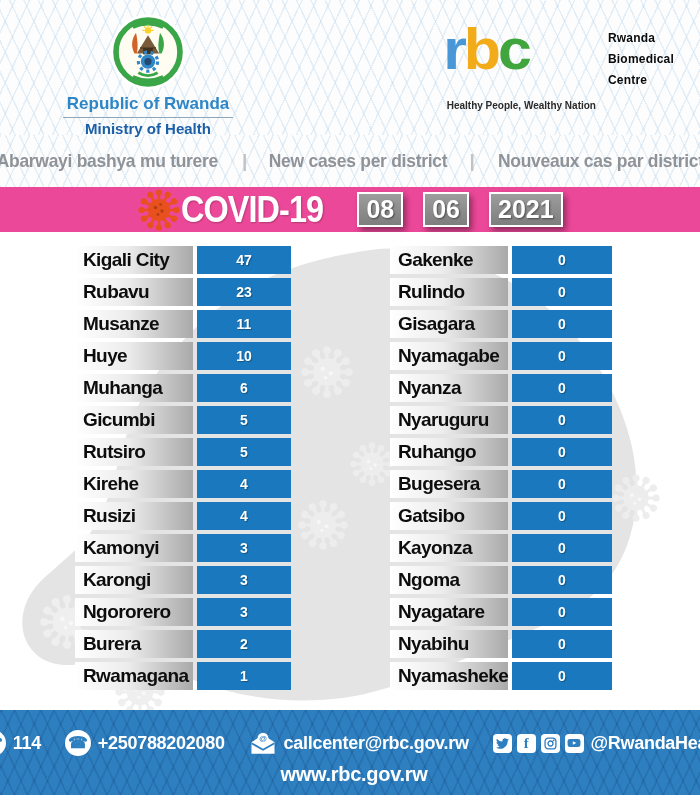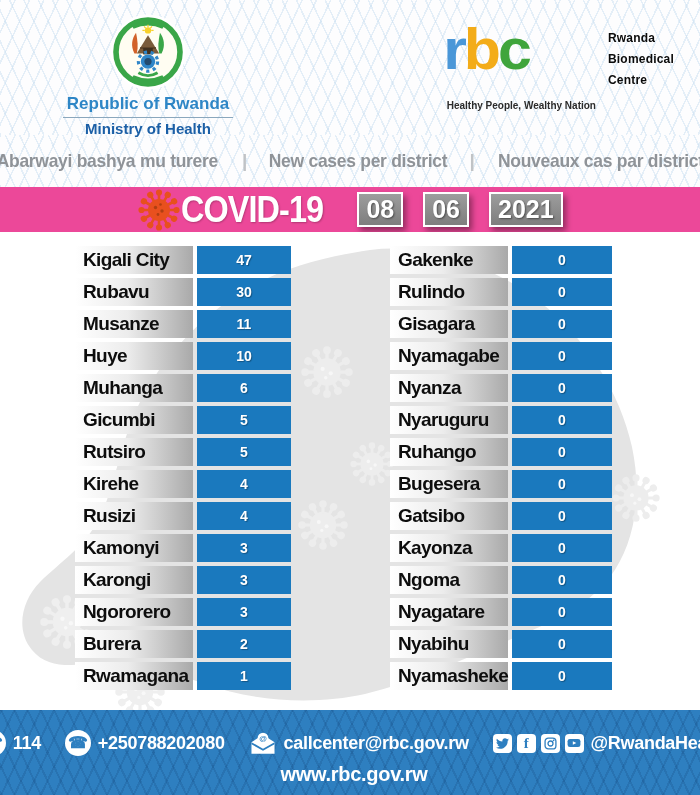--- a/index.html
+++ b/index.html
@@ -267,21 +267,21 @@
       <use href="#wvirus" transform="translate(67,390) scale(1.3)" color="#efefef"></use>
       <use href="#wvirus" transform="translate(140,460) scale(1.2)" color="#efefef"></use>
     </svg>
     <div class="col col-left" id="col-left">
         <div class="row">
           <div class="label">Kigali City</div>
           <div class="value">47</div>
         </div>
         <div class="row">
           <div class="label">Rubavu</div>
-          <div class="value">30</div>
+          <div class="value">23</div>
         </div>
         <div class="row">
           <div class="label">Musanze</div>
           <div class="value">11</div>
         </div>
         <div class="row">
           <div class="label">Huye</div>
           <div class="value">10</div>
         </div>
         <div class="row">

